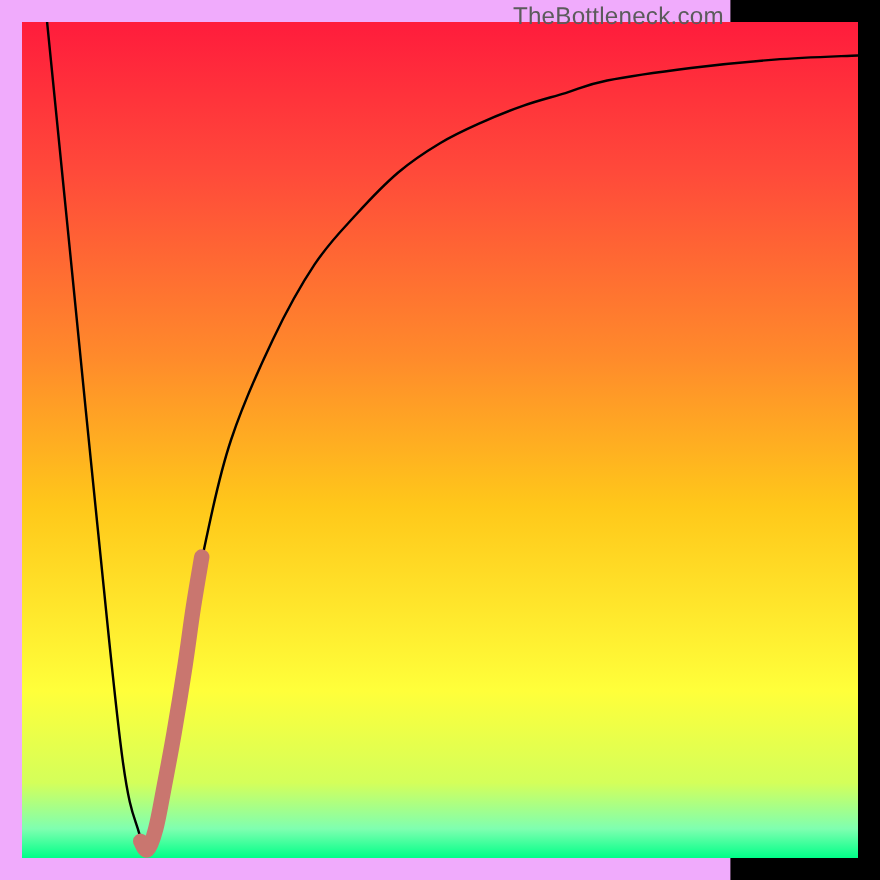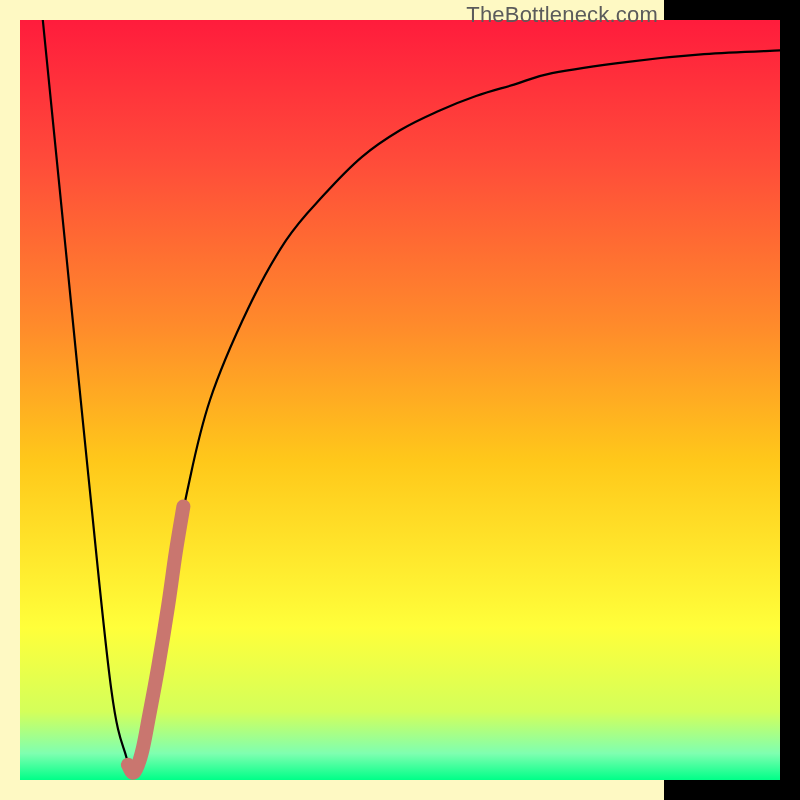--- a/index.html
+++ b/index.html
@@ -9,21 +9,21 @@
     height: 800px;
     background: #000;
     overflow: hidden;
   }
   .frame {
     position: absolute;
     left: 0;
     top: 0;
     width: 664px;
     height: 800px;
-    background: #fef9c3;
+    background: #f0abfc;
   }
   .plot-area {
     position: absolute;
     left: 20px;
     top: 20px;
     width: 760px;
     height: 760px;
     overflow: hidden;
   }
   .gradient {

